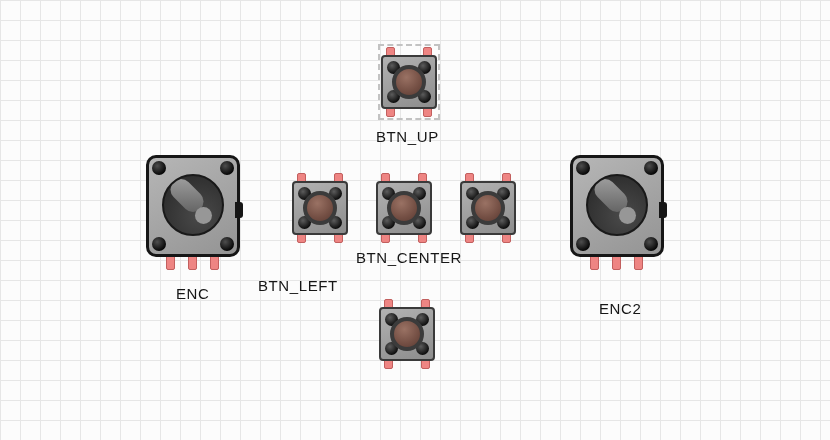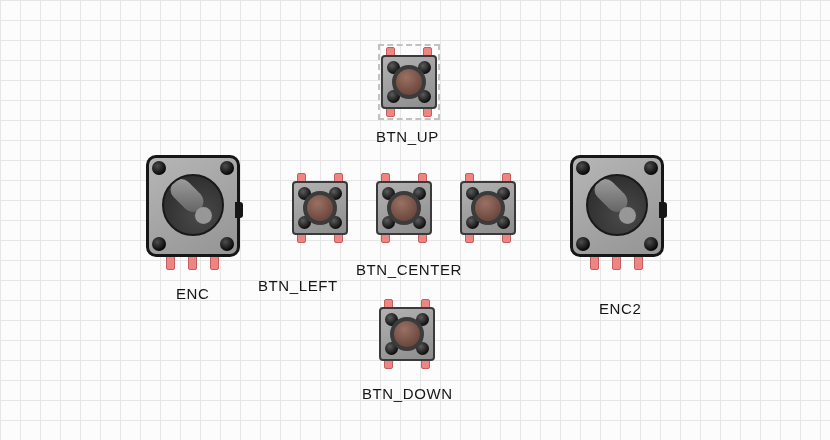--- a/index.html
+++ b/index.html
@@ -143,21 +143,21 @@
     <span class="pin b l"></span>
     <span class="pin b r"></span>
     <div class="pb-body">
       <i class="rivet tl"></i>
       <i class="rivet tr"></i>
       <i class="rivet bl"></i>
       <i class="rivet br"></i>
       <span class="cap"></span>
     </div>
   </div>
-  <div class="comp-label" style="left:356px;top:261px">BTN_CENTER</div>
+  <div class="comp-label" style="left:356px;top:249px">BTN_CENTER</div>
 
   <div class="component pushbutton" style="left:460px;top:173px">
     <span class="pin t l"></span>
     <span class="pin t r"></span>
     <span class="pin b l"></span>
     <span class="pin b r"></span>
     <div class="pb-body">
       <i class="rivet tl"></i>
       <i class="rivet tr"></i>
       <i class="rivet bl"></i>
@@ -190,15 +190,14 @@
     <span class="pin b l"></span>
     <span class="pin b r"></span>
     <div class="pb-body">
       <i class="rivet tl"></i>
       <i class="rivet tr"></i>
       <i class="rivet bl"></i>
       <i class="rivet br"></i>
       <span class="cap"></span>
     </div>
   </div>
-  <div class="comp-label" style="left:362px;top:385px">BTN_DOWN</div>
 
 </div>
 
 </body></html>

